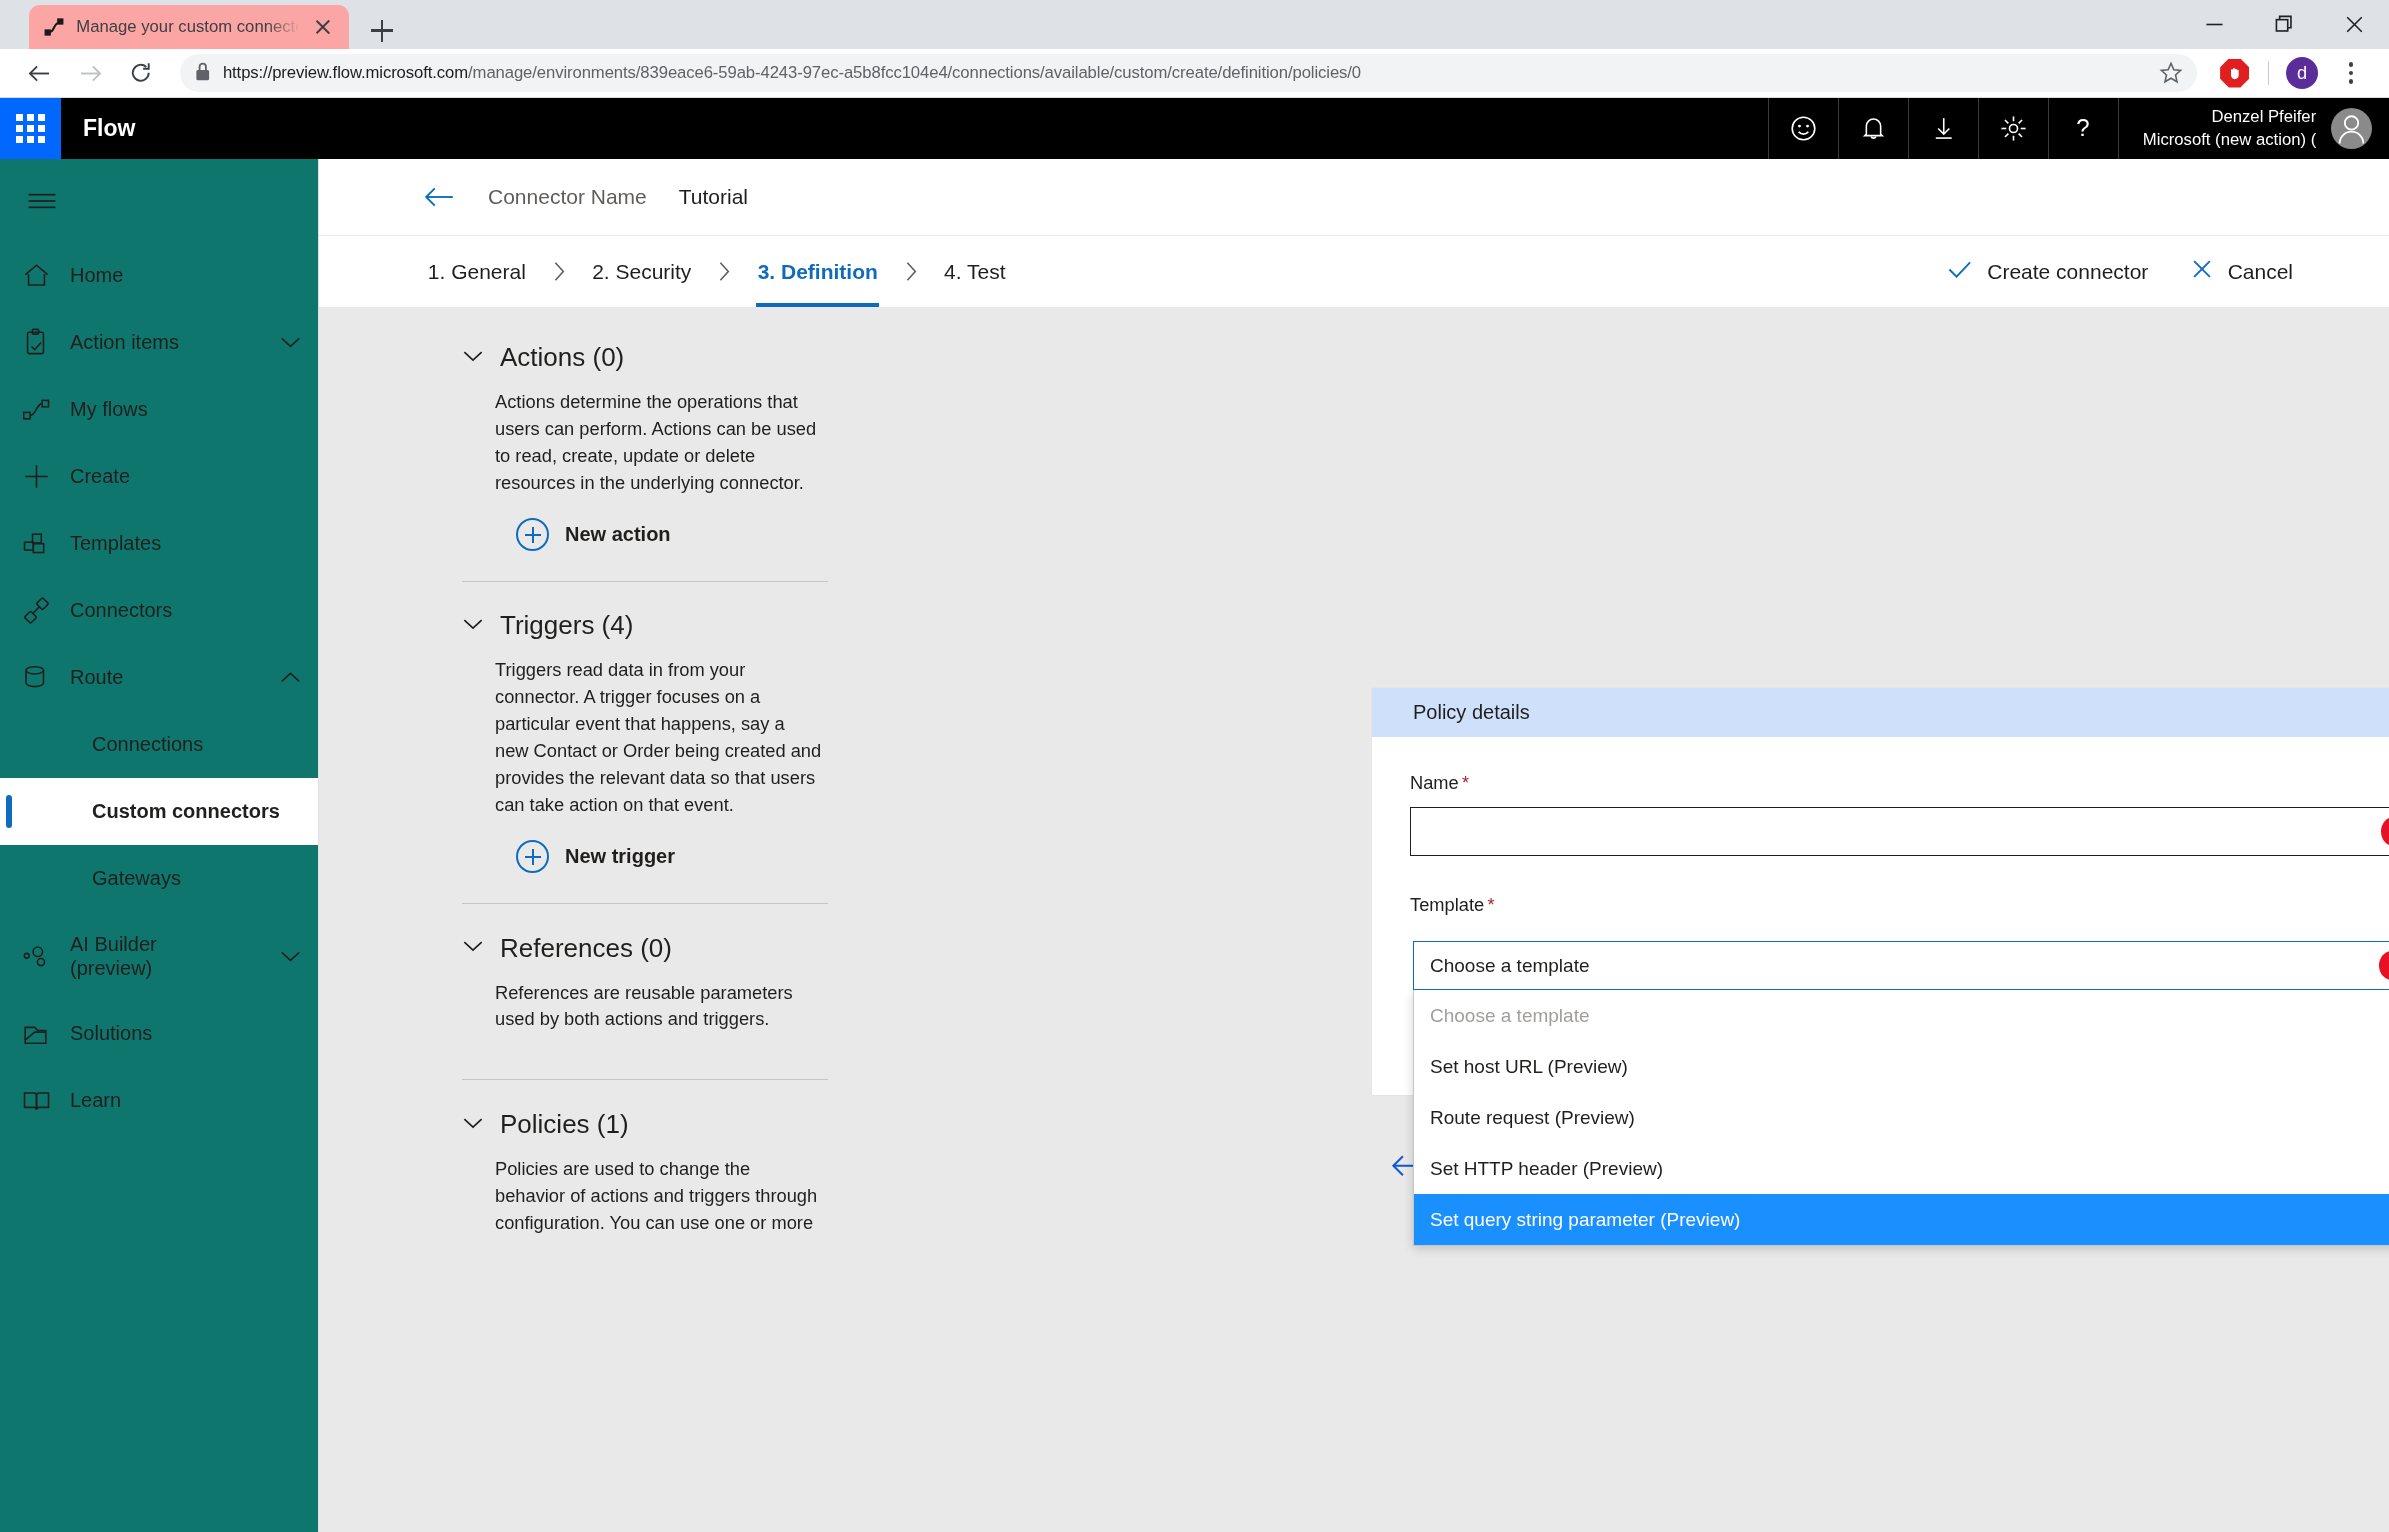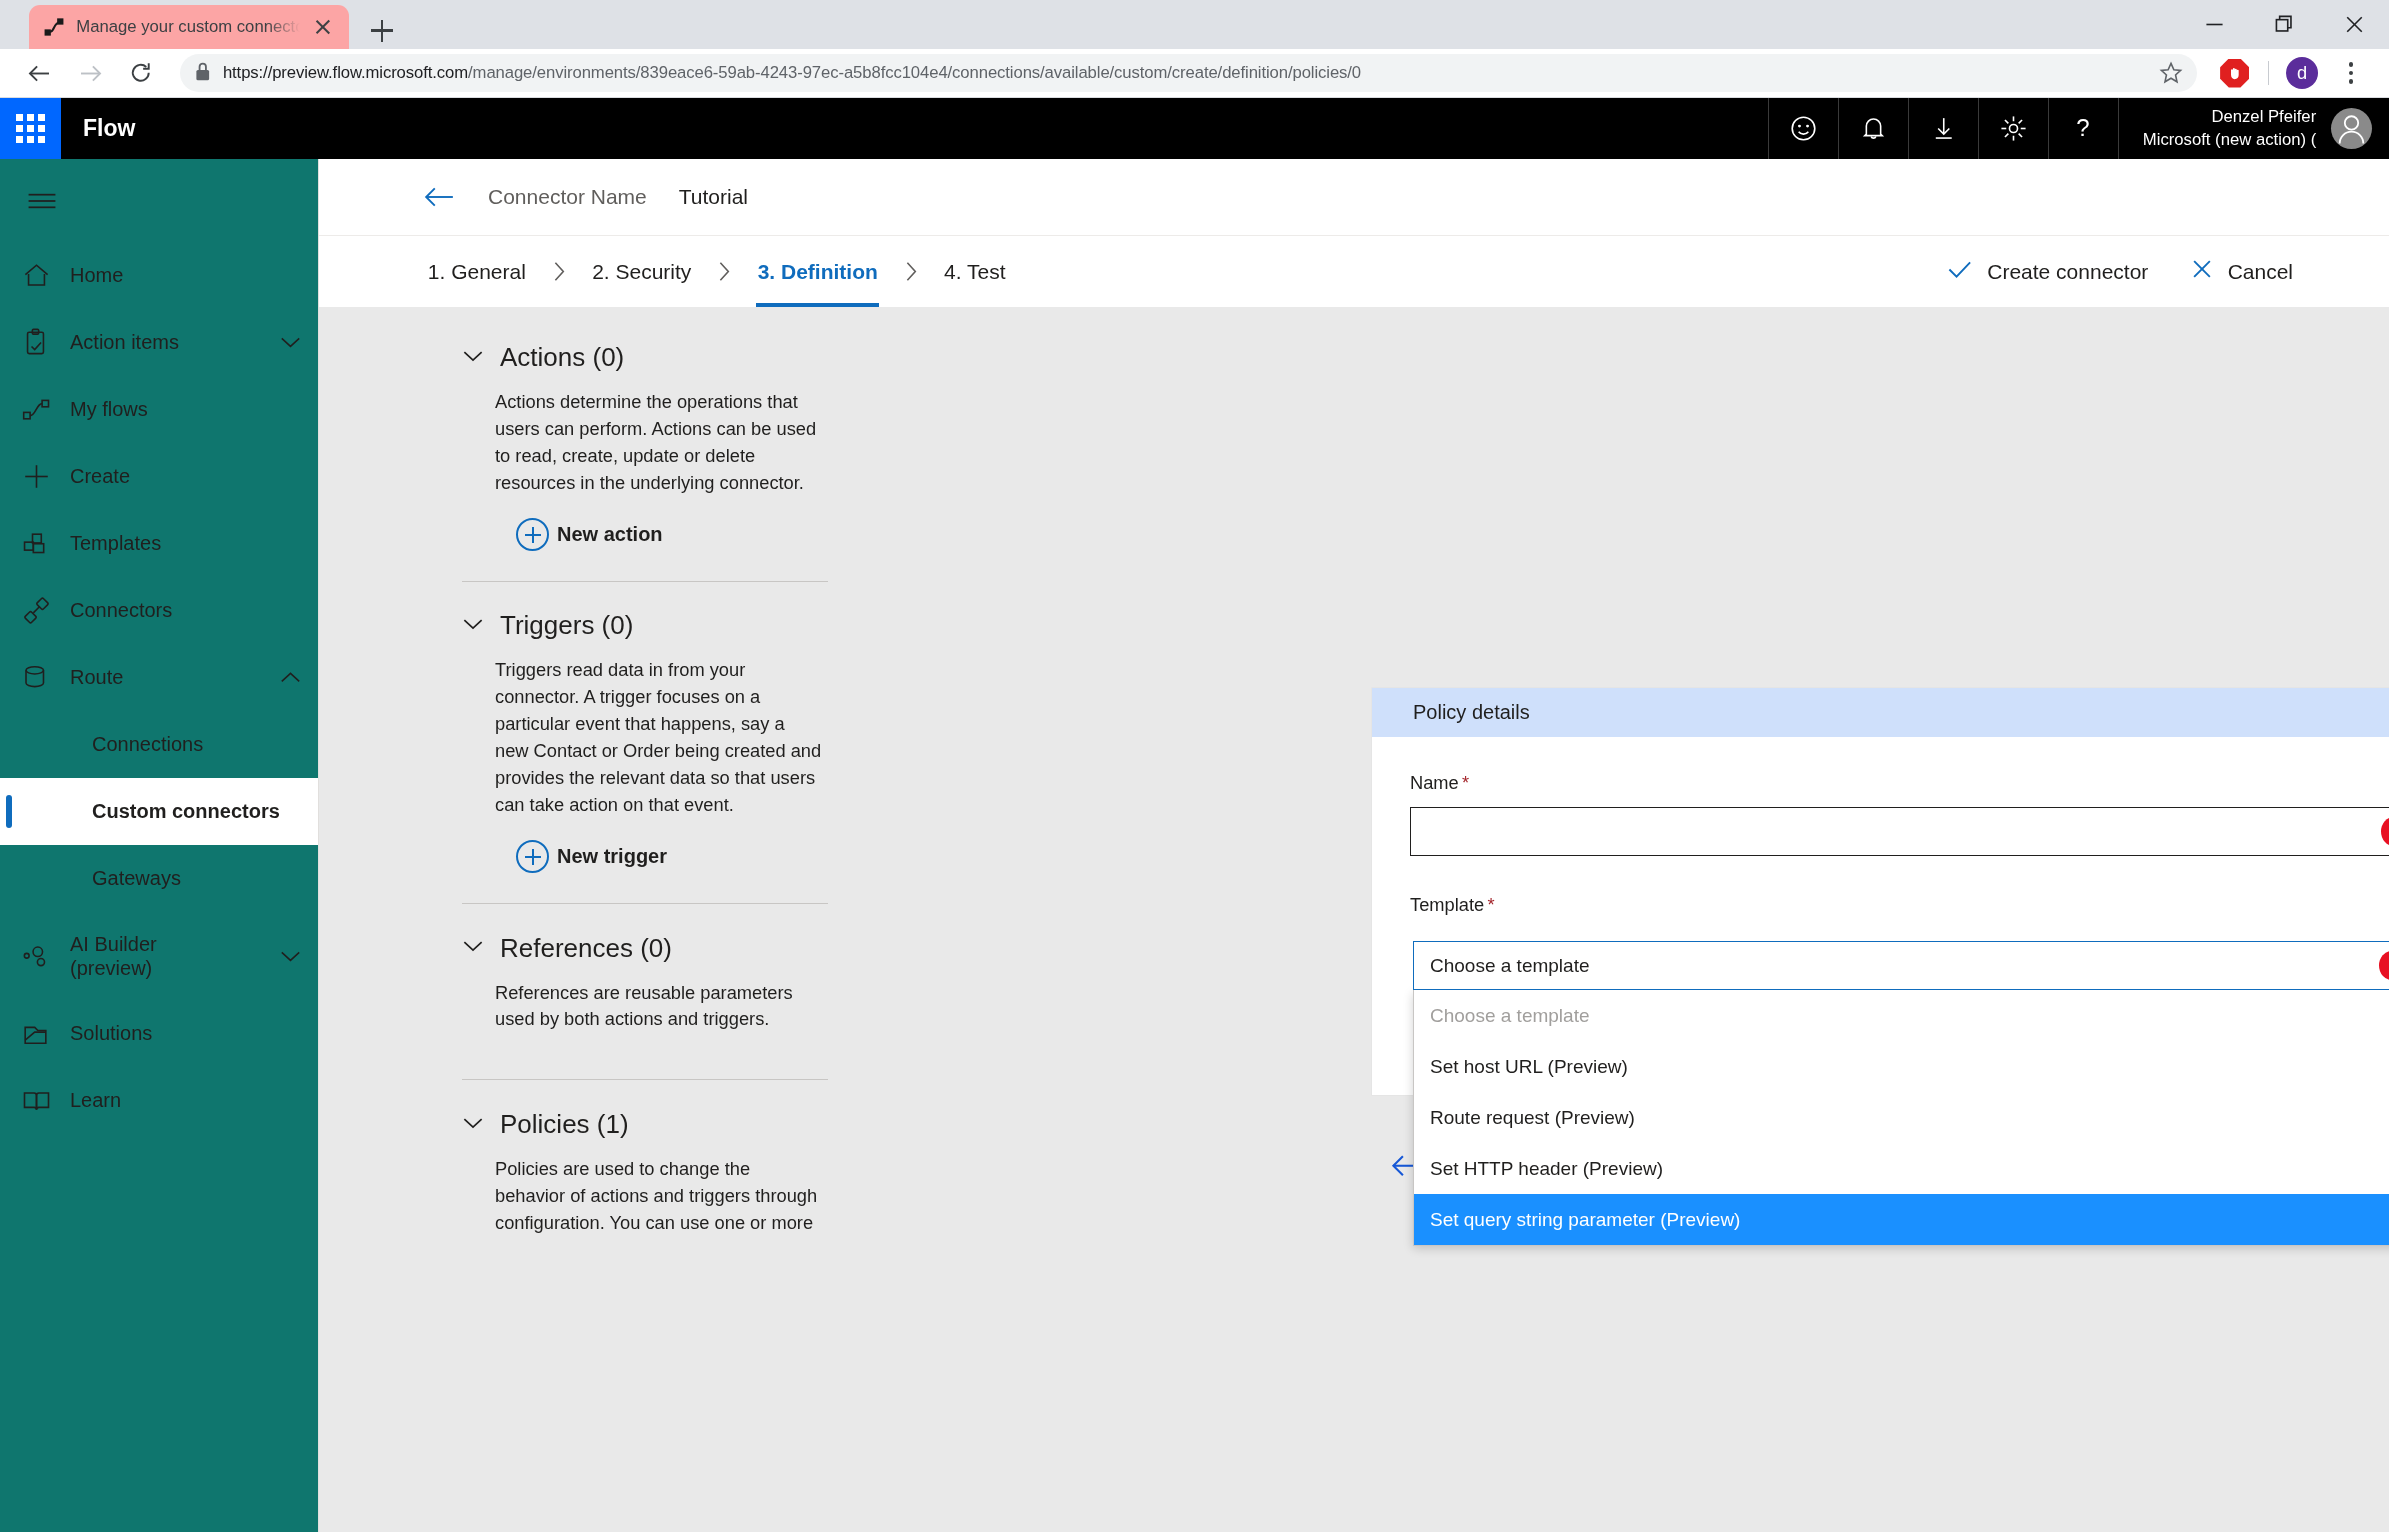--- a/index.html
+++ b/index.html
@@ -166,21 +166,21 @@
   .defcol {
     width: 366px; margin-left: 143px; margin-top: 35px; flex: none;
   }
   .sec-head { display: flex; align-items: center; gap: 16px; }
   .sec-title { font-size: 26px; color: #201f1e; font-weight: 400; }
   .sec-body {
     font-size: 18.3px; color: #201f1e; line-height: 1.47; margin-top: 16px;
     padding-left: 33px; padding-right: 4.8px;
   }
   .newbtn {
-    display: flex; align-items: center; gap: 8px; margin-top: 21px; padding-left: 54px;
+    display: flex; align-items: center; gap: 16px; margin-top: 21px; padding-left: 54px;
     font-size: 20px; font-weight: 700; color: #201f1e;
   }
   .plus-circle {
     width: 33px; height: 33px; border-radius: 50%; border: 2px solid #0f6cbd;
     position: relative; flex: none;
   }
   .plus-circle::before, .plus-circle::after {
     content: ""; position: absolute; background: #0f6cbd;
   }
   .plus-circle::before { left: 7.2px; top: 14.3px; width: 16px; height: 2px; }
@@ -619,21 +619,21 @@
           <div class="divider"></div>
         </div>
 
         <div class="sec">
           <div class="sec-head">
             <span>
               <svg width="22" height="14.3" viewBox="0 0 28 18">
                   <polyline points="3,4 14,14 25,4" fill="none" stroke="#201f1e" stroke-width="2.2"></polyline>
                 </svg>
             </span>
-            <span class="sec-title">Triggers (0)</span>
+            <span class="sec-title">Triggers (4)</span>
           </div>
           <div class="sec-body">Triggers read data in from your connector. A trigger focuses on a particular event that happens, say a new Contact or Order being created and provides the relevant data so that users can take action on that event.</div>
           <div class="newbtn">
             <span class="plus-circle"></span>
             <span>New trigger</span>
           </div>
           <div class="divider"></div>
         </div>
 
         <div class="sec">

